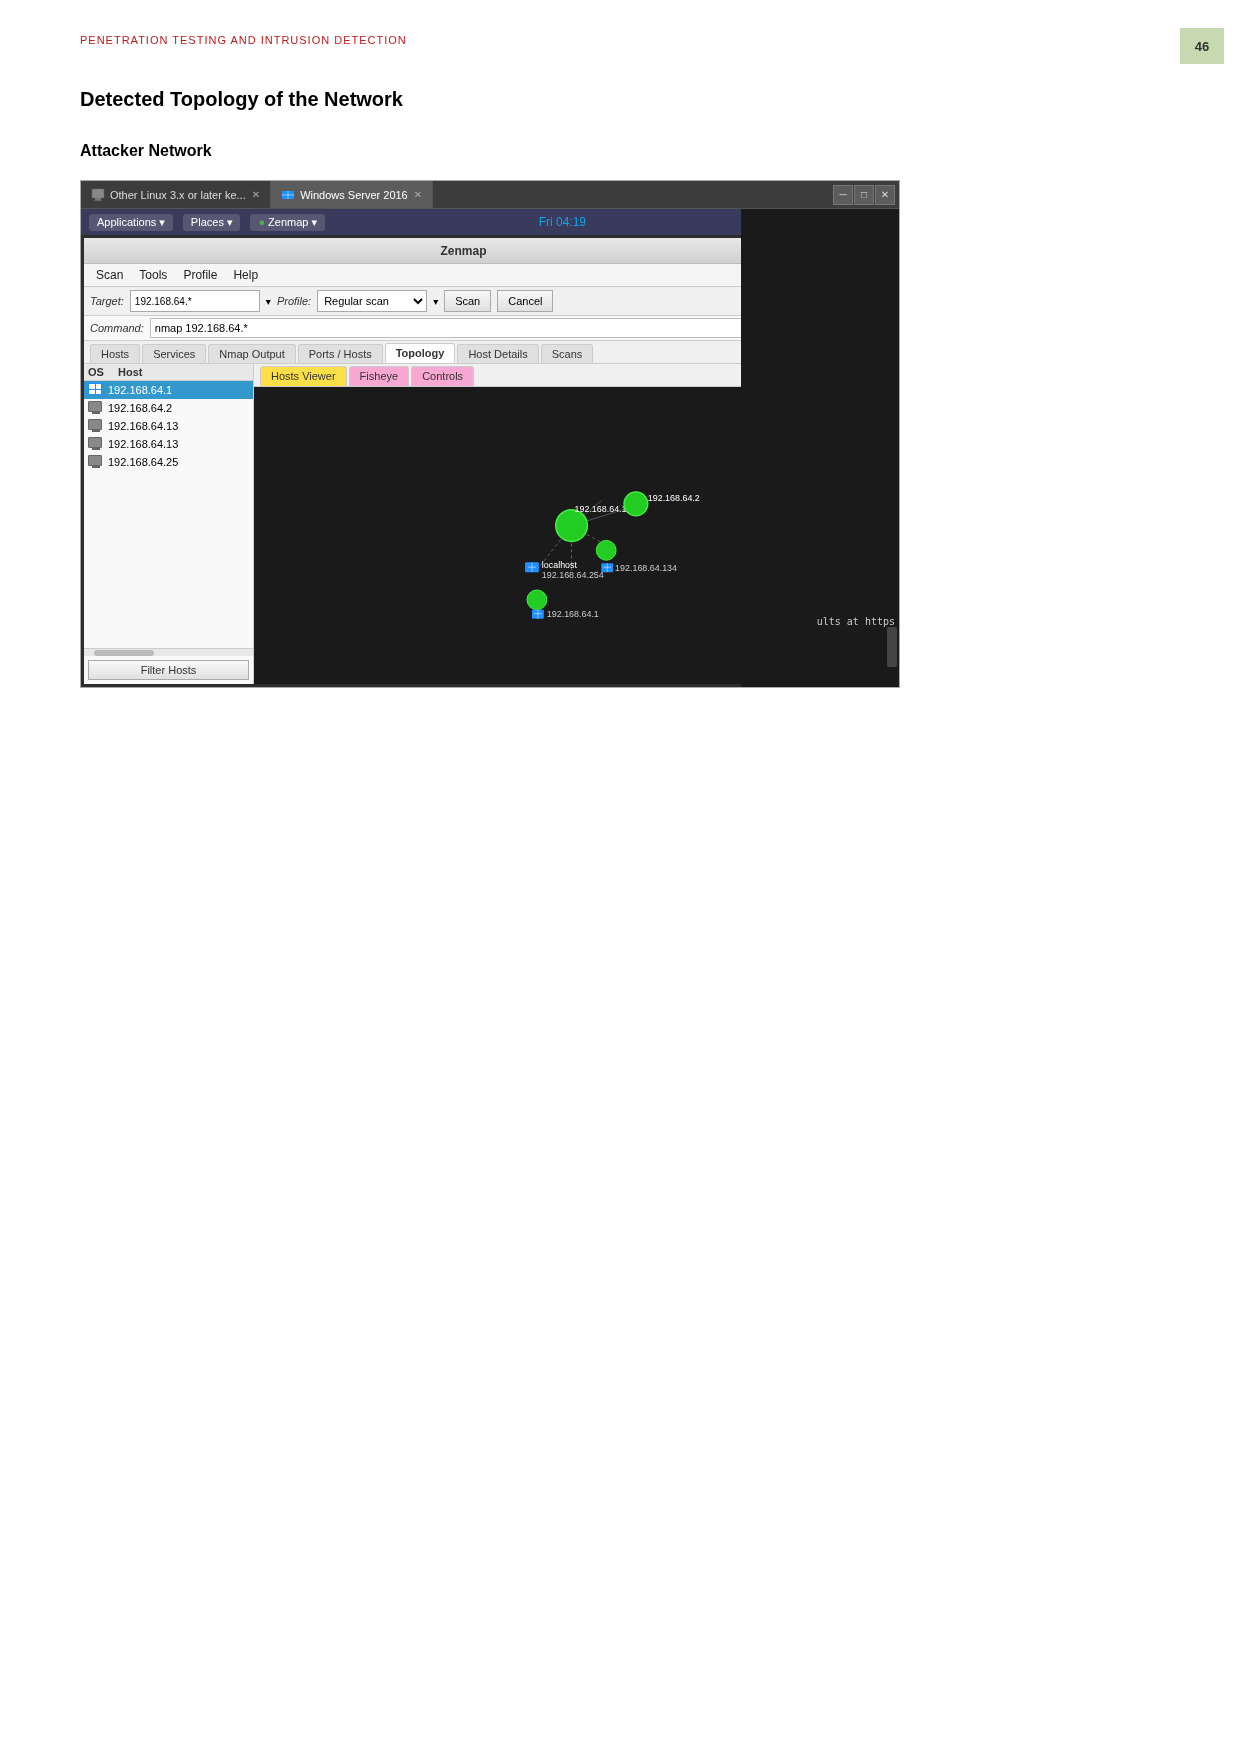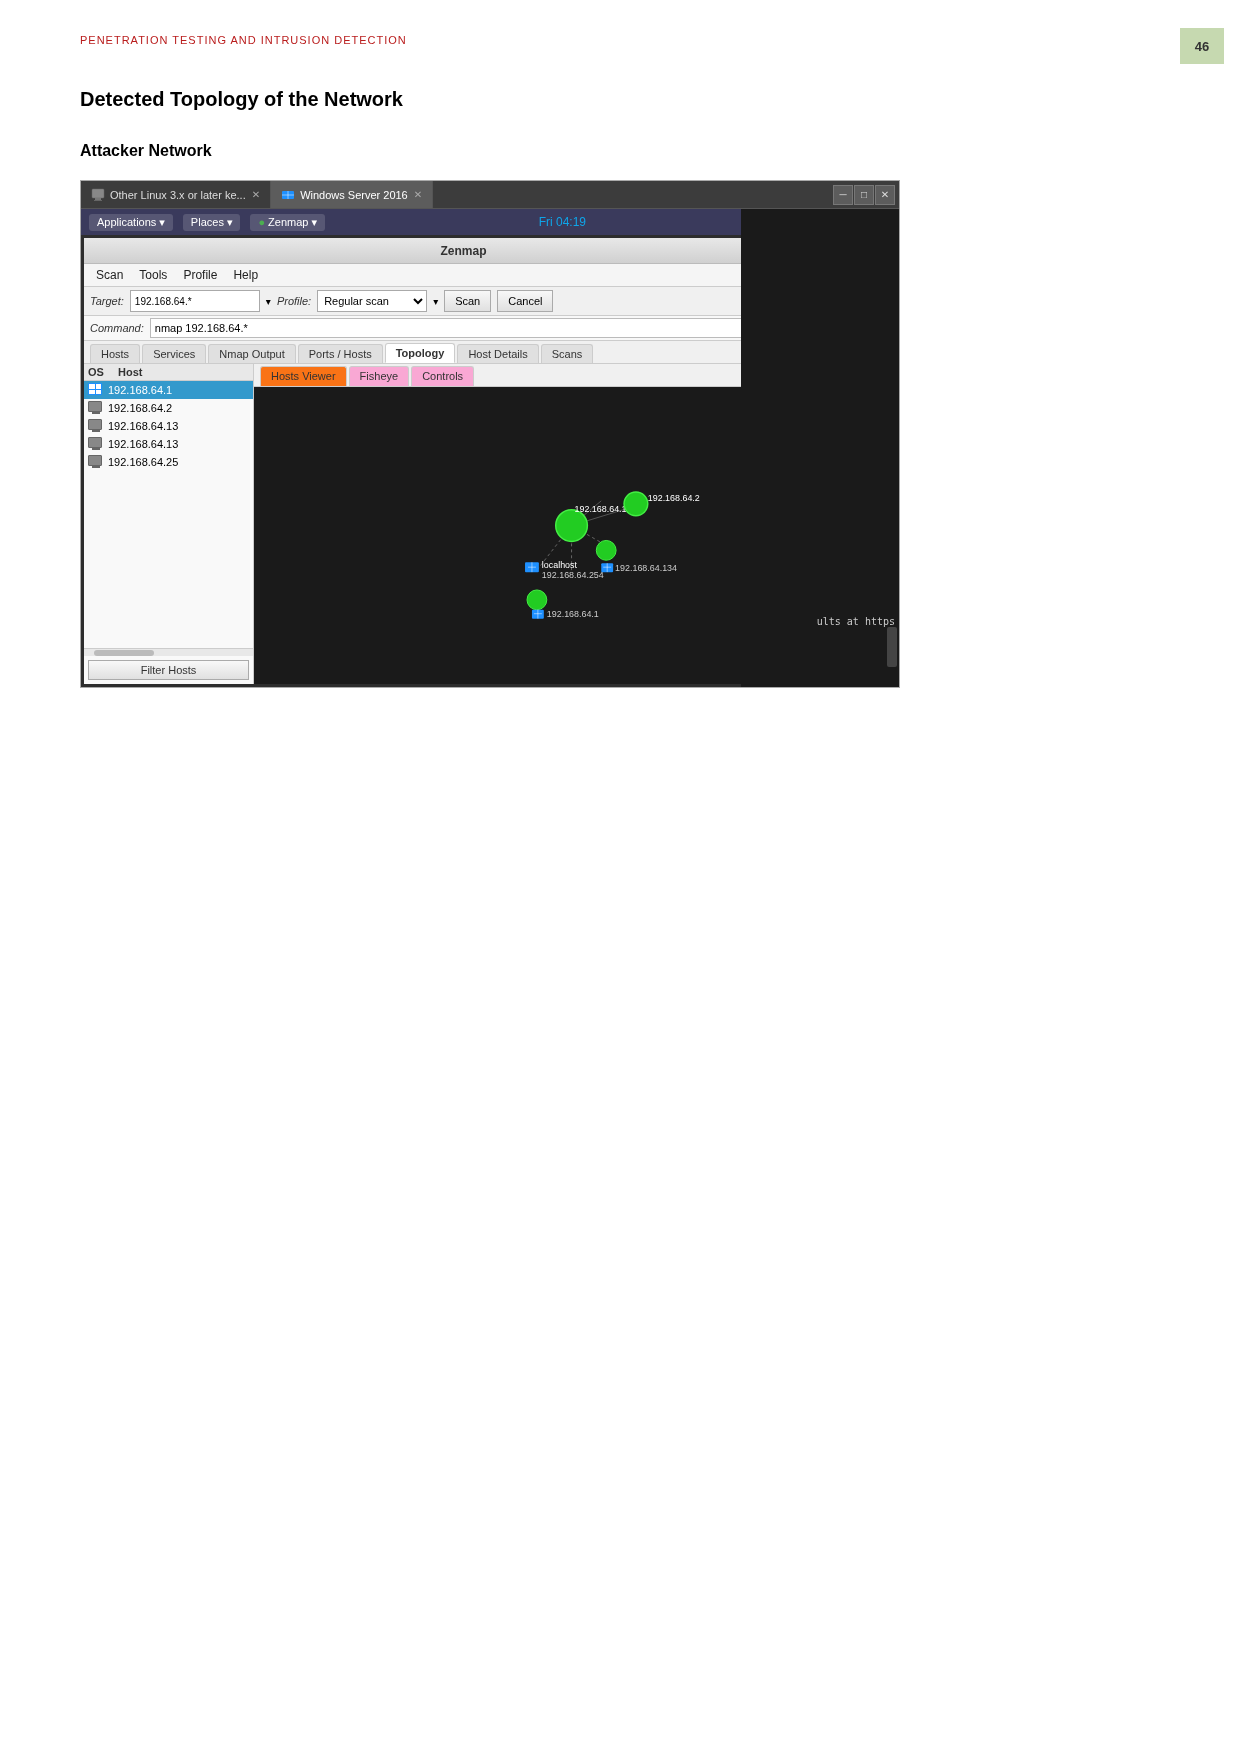--- a/index.html
+++ b/index.html
@@ -393,21 +393,21 @@
       padding: 3px 10px;
       font-size: 11px;
       border: 1px solid #ccc;
       border-bottom: none;
       background: #f9a8d4;
       cursor: pointer;
       color: #333;
       border-radius: 3px 3px 0 0;
     }
     .topo-tab.active {
-      background: #f97316;
+      background: #fde047;
     }
     .topo-right {
       margin-left: auto;
       display: flex;
       gap: 4px;
       padding-bottom: 2px;
     }
     .topo-right-btn {
       padding: 2px 8px;
       font-size: 11px;

